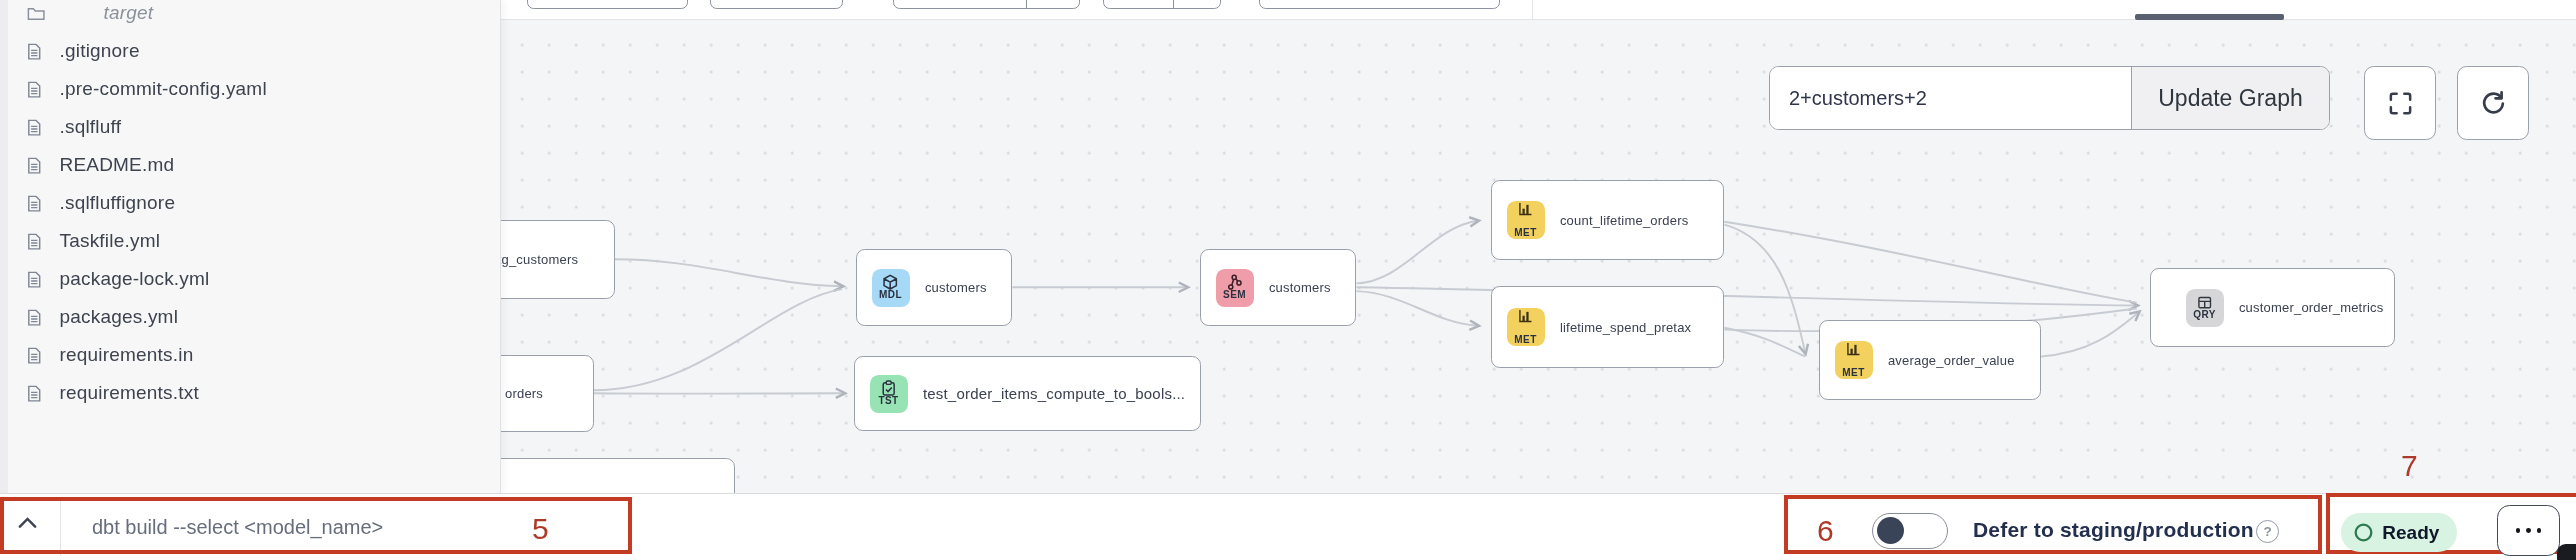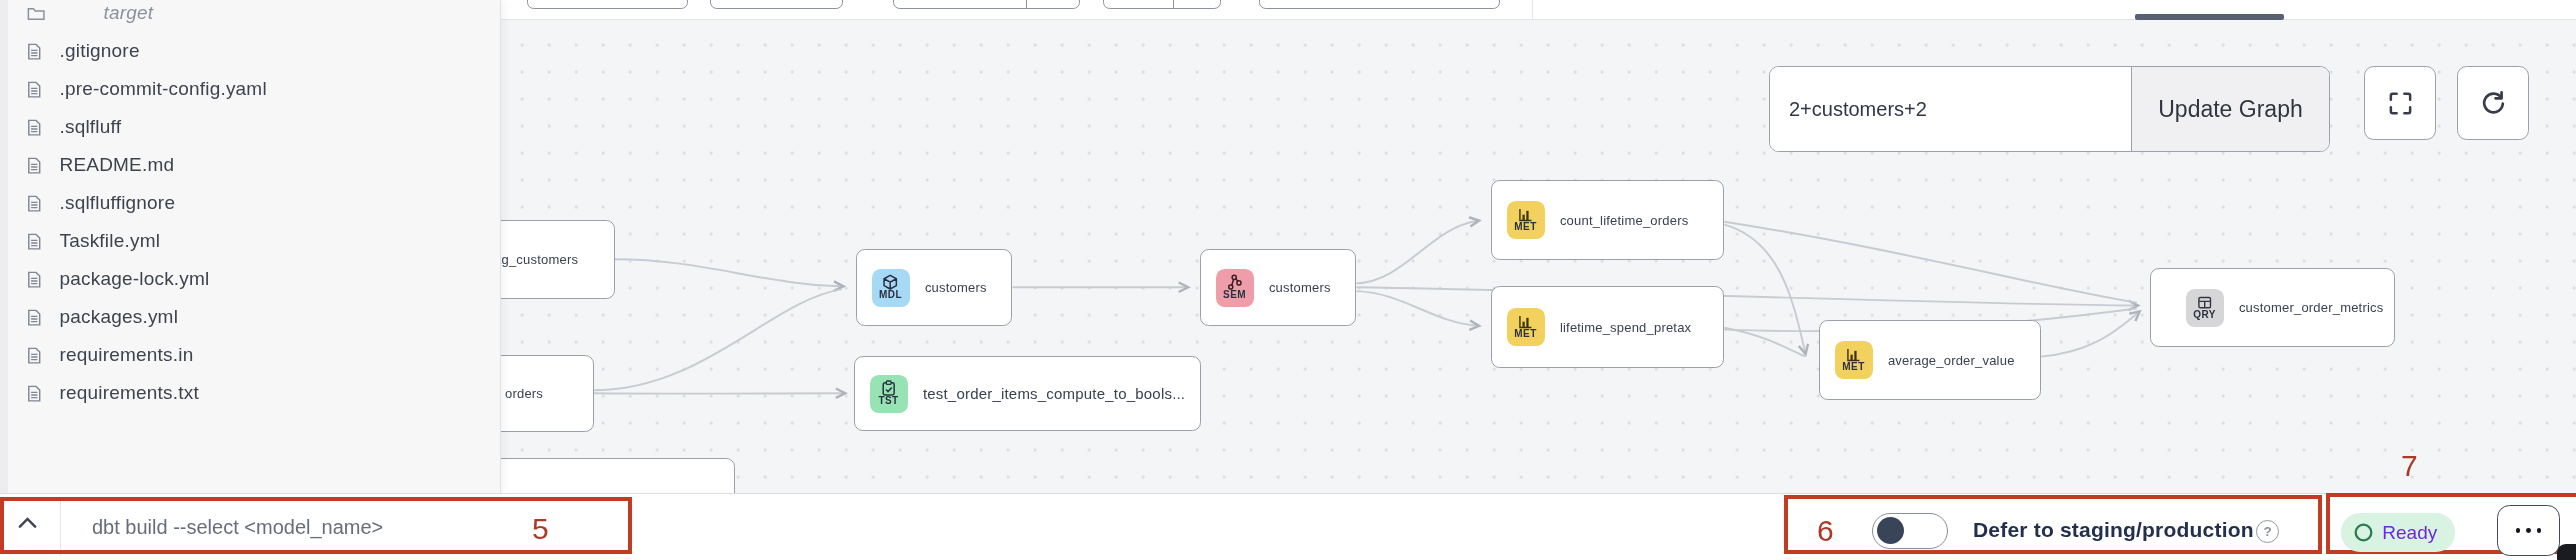--- a/index.html
+++ b/index.html
@@ -29,27 +29,27 @@
   }
   .node .nlabel.small{font-size:15px;}
   .badge{
     width:38px;height:38px;border-radius:8.7px;margin-left:14.5px;margin-right:15.4px;flex:0 0 38px;
     display:flex;flex-direction:column;align-items:center;justify-content:center;gap:0;
   }
   .badge .bcode{font-size:10px;font-weight:bold;color:#2a3140;line-height:10.6px;letter-spacing:0.4px;}
   .badge svg{display:block;}
   .badge.mdl{background:#a5d9f6;}
   .badge.sem{background:#f09daa;}
-  .badge.met{background:#f2d15f;}
+  .badge.met{background:#f2d15f;justify-content:space-between;}
   .badge.tst{background:#97e3b4;}
   .badge.qry{background:#d6d6d9;}
 
   
   .selector-group{
-    position:absolute;left:1769px;top:66px;height:86px;z-index:5;display:flex;
+    position:absolute;left:1769px;top:66px;height:64px;z-index:5;display:flex;
     border:1.4px solid #9aa1ac;border-radius:9.6px;overflow:hidden;background:#fff;
   }
   .selector-input{
     width:361px;height:100%;border:none;outline:none;background:#fff;
     padding:0 19px;font-size:20px;color:#30364a;font-family:"Liberation Sans",sans-serif;
   }
   .update-btn{
     width:198px;height:100%;background:#f0f0f2;border:none;border-left:1.4px solid #9aa1ac;
     font-size:23px;color:#30363f;font-family:"Liberation Sans",sans-serif;cursor:pointer;
   }
@@ -107,21 +107,21 @@
     position:absolute;left:1973px;top:518px;z-index:31;font-size:21px;font-weight:bold;color:#23304d;letter-spacing:0.2px;
   }
   .help-icon{
     position:absolute;left:2256px;top:520px;width:23px;height:23px;border:1.9px solid #9299a4;border-radius:50%;
     z-index:31;display:flex;align-items:center;justify-content:center;font-size:13.5px;color:#8b929d;font-weight:bold;
   }
   .ready-badge{
     position:absolute;left:2341px;top:513px;height:39px;padding:0 17.3px 0 11.6px;border-radius:19px;background:#d9f3e3;
     z-index:31;display:flex;align-items:center;gap:8.7px;
   }
-  .ready-badge .rtext{font-size:19px;color:#6d28d9;font-weight:400;}
+  .ready-badge .rtext{font-size:19px;color:#0f172a;font-weight:700;}
   .more-btn{
     position:absolute;left:2497px;top:505px;width:63px;height:51px;background:#fff;border:1.9px solid #434958;border-radius:12.5px;
     z-index:31;display:flex;align-items:center;justify-content:center;gap:5.8px;cursor:pointer;
   }
   .more-btn i{width:4.8px;height:4.8px;border-radius:50%;background:#15161a;}
 
   
   .ann-box{position:absolute;border:4.8px solid #c23b22;z-index:30;pointer-events:none;}
   .ann-label{position:absolute;z-index:32;color:#ad3928;font-size:30px;line-height:30px;pointer-events:none;}
 

